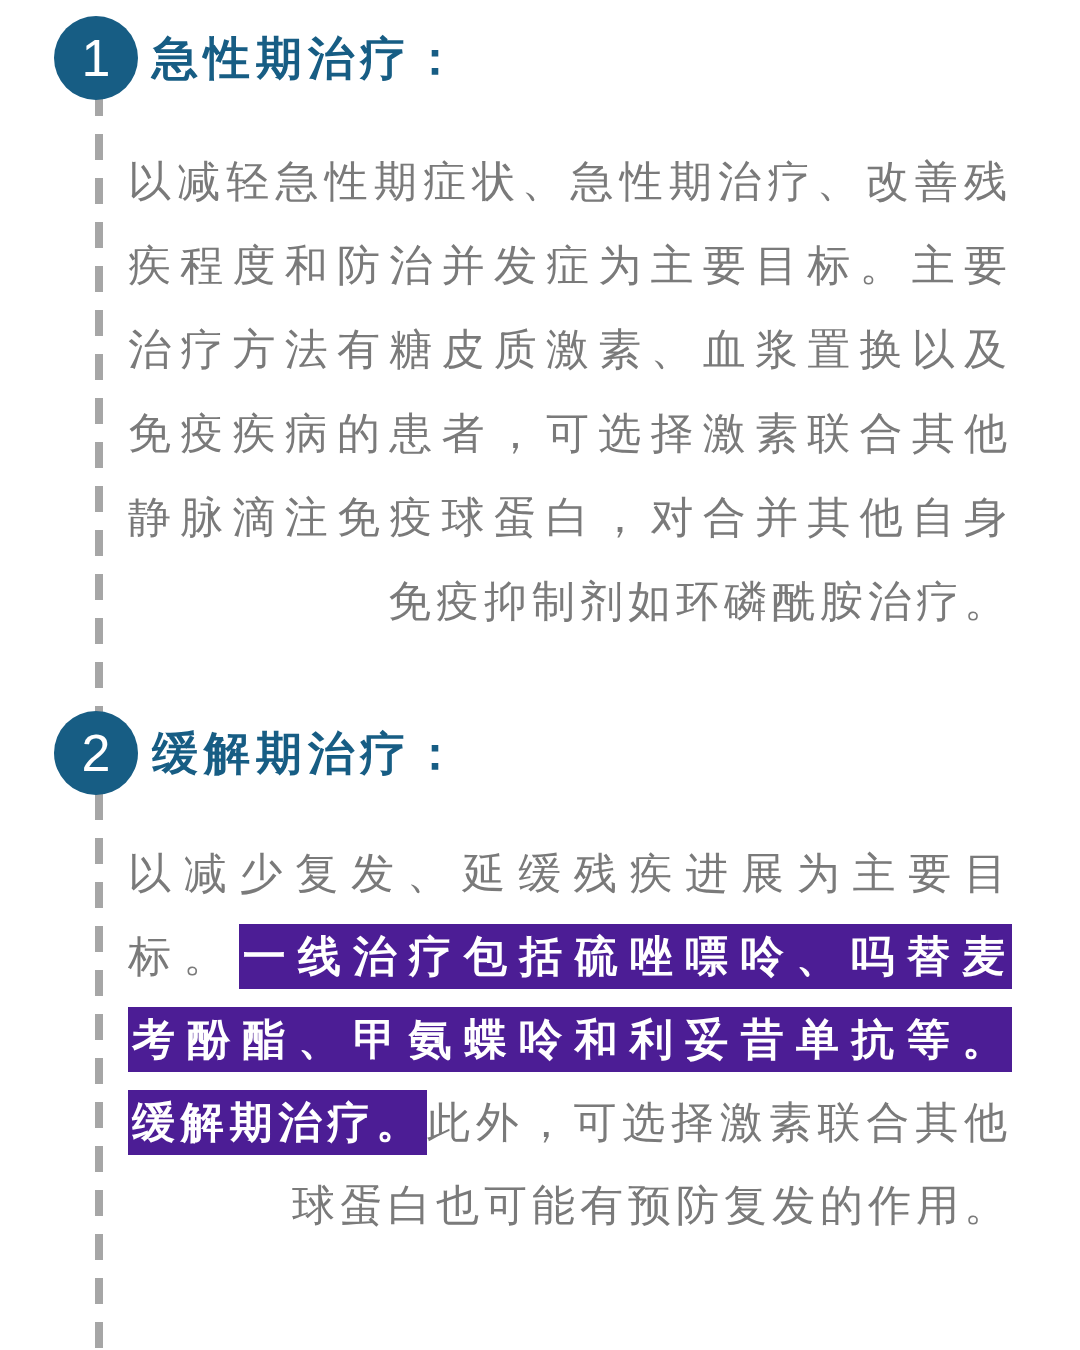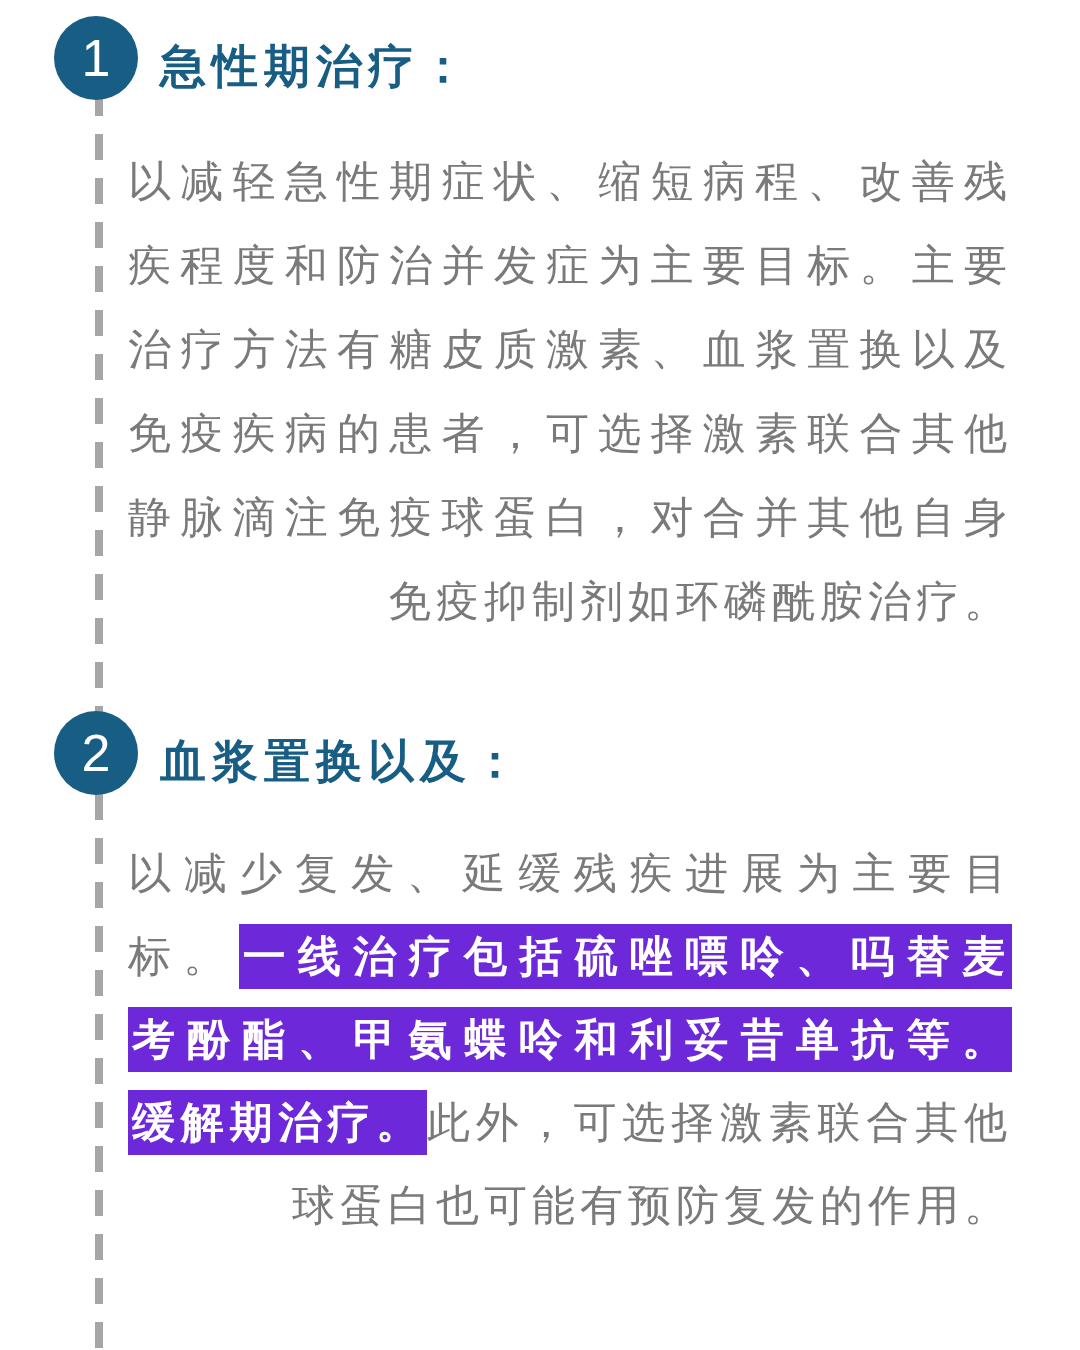--- a/index.html
+++ b/index.html
@@ -26,21 +26,21 @@
     color:#ffffff;
     display:flex;align-items:center;justify-content:center;
     font-size:52px;line-height:1;
     z-index:2;
   }
   .badge.s1{top:16px;}
   .badge.s2{top:711px;}
   
   .title{
     position:absolute;
-    left:152px;margin:8px;
+    left:152px;margin:0;
     height:84px;line-height:84px;
     font-size:46px;font-weight:700;
     letter-spacing:6px;
     color:#175d84;
     white-space:nowrap;
     z-index:2;
   }
   .title.s1{top:16px;}
   .title.s2{top:711px;}
   
@@ -59,51 +59,51 @@
     color:#7a7a7a;
     text-align:justify;
     text-align-last:justify;
     white-space:nowrap;
   }
   .line.last{
     text-align:right;
     text-align-last:auto;
   }
   .hl{
-    background:#6d28d9;
+    background:#4c1d95;
     color:#ffffff;
     font-weight:700;
     padding:8px 2px 9px 4px;
   }
 </style>
 </head>
 <body>
 
 <div class="canvas">
 
   <div class="dashline"></div>
 
   <div class="badge s1">
     <span>1</span>
   </div>
   <h2 class="title s1">急性期治疗：</h2>
 
   <div class="para p1">
-    <div class="line"><span>以减轻急性期症状、缩短病程、改善残</span></div>
+    <div class="line"><span>以减轻急性期症状、急性期治疗、改善残</span></div>
     <div class="line"><span>疾程度和防治并发症为主要目标。主要</span></div>
     <div class="line"><span>治疗方法有糖皮质激素、血浆置换以及</span></div>
     <div class="line"><span>免疫疾病的患者，可选择激素联合其他</span></div>
     <div class="line"><span>静脉滴注免疫球蛋白，对合并其他自身</span></div>
     <div class="line last"><span>免疫抑制剂如环磷酰胺治疗。</span></div>
   </div>
 
   <div class="badge s2">
     <span>2</span>
   </div>
-  <h2 class="title s2">血浆置换以及：</h2>
+  <h2 class="title s2">缓解期治疗：</h2>
 
   <div class="para p2">
     <div class="line"><span>以减少复发、延缓残疾进展为主要目</span></div>
     <div class="line"><span>标。</span><span class="hl">一线治疗包括硫唑嘌呤、吗替麦</span></div>
     <div class="line"><span class="hl">考酚酯、甲氨蝶呤和利妥昔单抗等。</span></div>
     <div class="line"><span class="hl">缓解期治疗。</span><span>此外，可选择激素联合其他</span></div>
     <div class="line last"><span>球蛋白也可能有预防复发的作用。</span></div>
   </div>
 
 </div>

